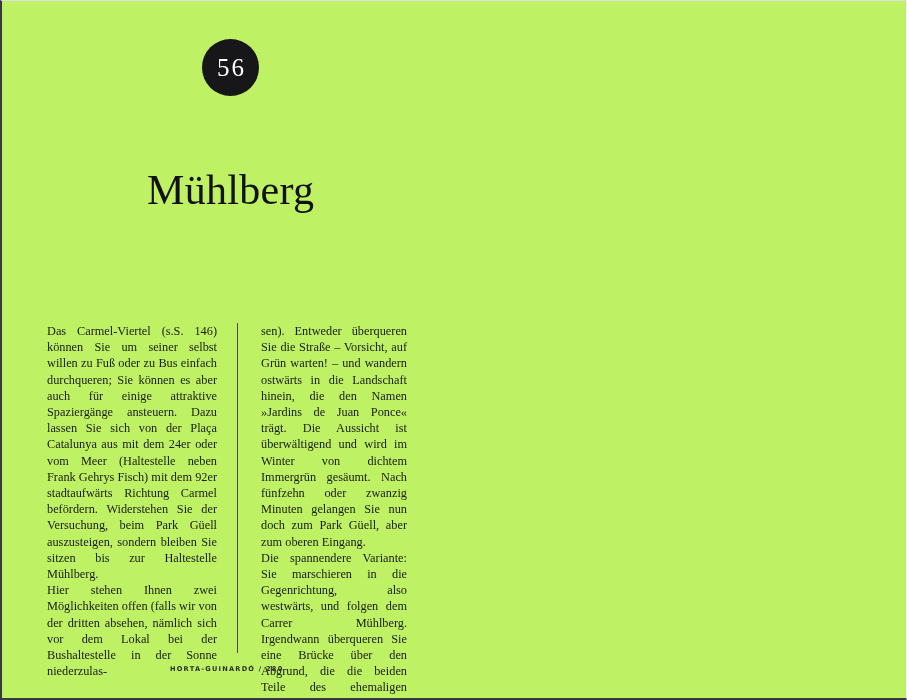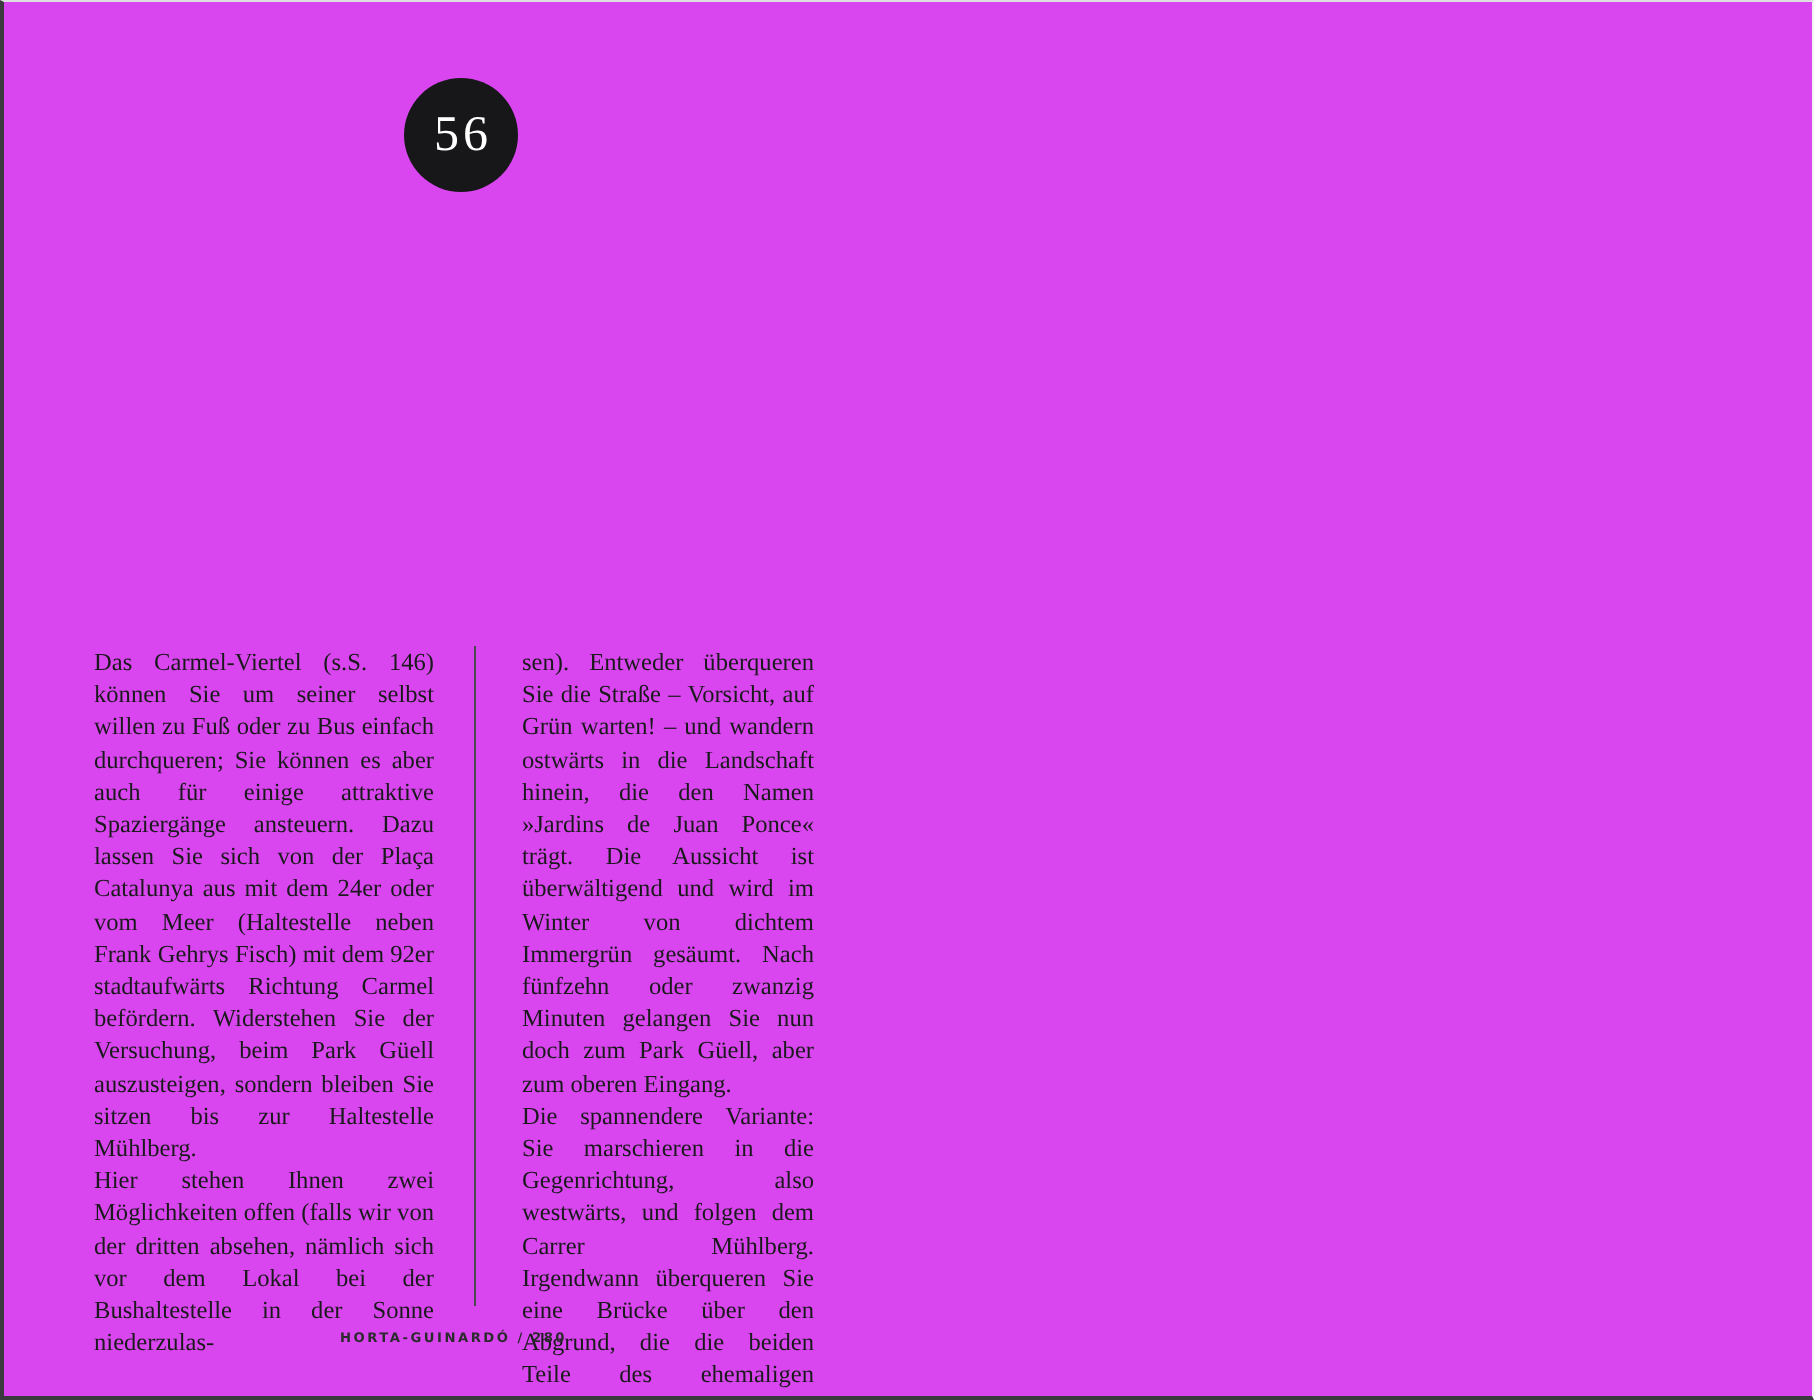--- a/index.html
+++ b/index.html
@@ -7,21 +7,21 @@
     padding: 0;
     background: #ffffff;
   }
   body {
     font-family: "Liberation Serif", serif;
   }
   #spread {
     position: relative;
     width: 907px;
     height: 700px;
-    background: #d946ef;
+    background: #bef264;
     box-sizing: border-box;
     border-left: 2px solid #3a3a3e;
     border-bottom: 2px solid #3a3a3e;
     border-top: 1px solid #dedee0;
     border-right: 1px solid #f2f2f3;
     overflow: hidden;
   }
 
   
   .page {
@@ -125,20 +125,21 @@
 
 <div id="spread">
 
   <div class="page" id="page-left">
 
     <div class="badge">
       <span>56</span>
     </div>
 
 
+    <h1 class="headline">Mühlberg</h1>
 
     <div class="cols" id="cols-left">
       <div class="col first">
         <p>Das Carmel-Viertel (s.S. 146) können Sie um seiner selbst willen zu Fuß oder zu Bus einfach durchqueren; Sie können es aber auch für einige attraktive Spaziergänge ansteuern. Dazu lassen Sie sich von der Plaça Catalunya aus mit dem 24er oder vom Meer (Haltestelle neben Frank Gehrys Fisch) mit dem 92er stadtaufwärts Richtung Carmel befördern. Widerstehen Sie der Versuchung, beim Park Güell auszusteigen, sondern bleiben Sie sitzen bis zur Haltestelle Mühlberg.</p>
         <p>Hier stehen Ihnen zwei Möglichkeiten offen (falls wir von der dritten absehen, nämlich sich vor dem Lokal bei der Bushaltestelle in der Sonne niederzulas-</p>
       </div>
       <div class="col second">
         <p>sen). Entweder überqueren Sie die Straße – Vorsicht, auf Grün warten! – und wandern ostwärts in die Landschaft hinein, die den Namen »Jardins de Juan Ponce« trägt. Die Aussicht ist überwältigend und wird im Winter von dichtem Immergrün gesäumt. Nach fünfzehn oder zwanzig Minuten gelangen Sie nun doch zum Park Güell, aber zum oberen Eingang.</p>
         <p>Die spannendere Variante: Sie marschieren in die Gegenrichtung, also westwärts, und folgen dem Carrer Mühlberg. Irgendwann überqueren Sie eine Brücke über den Abgrund, die die beiden Teile des ehemaligen Guinardó-Steinbruchs verbindet. Ob Sie sich nun entscheiden, auf</p>
       </div>

